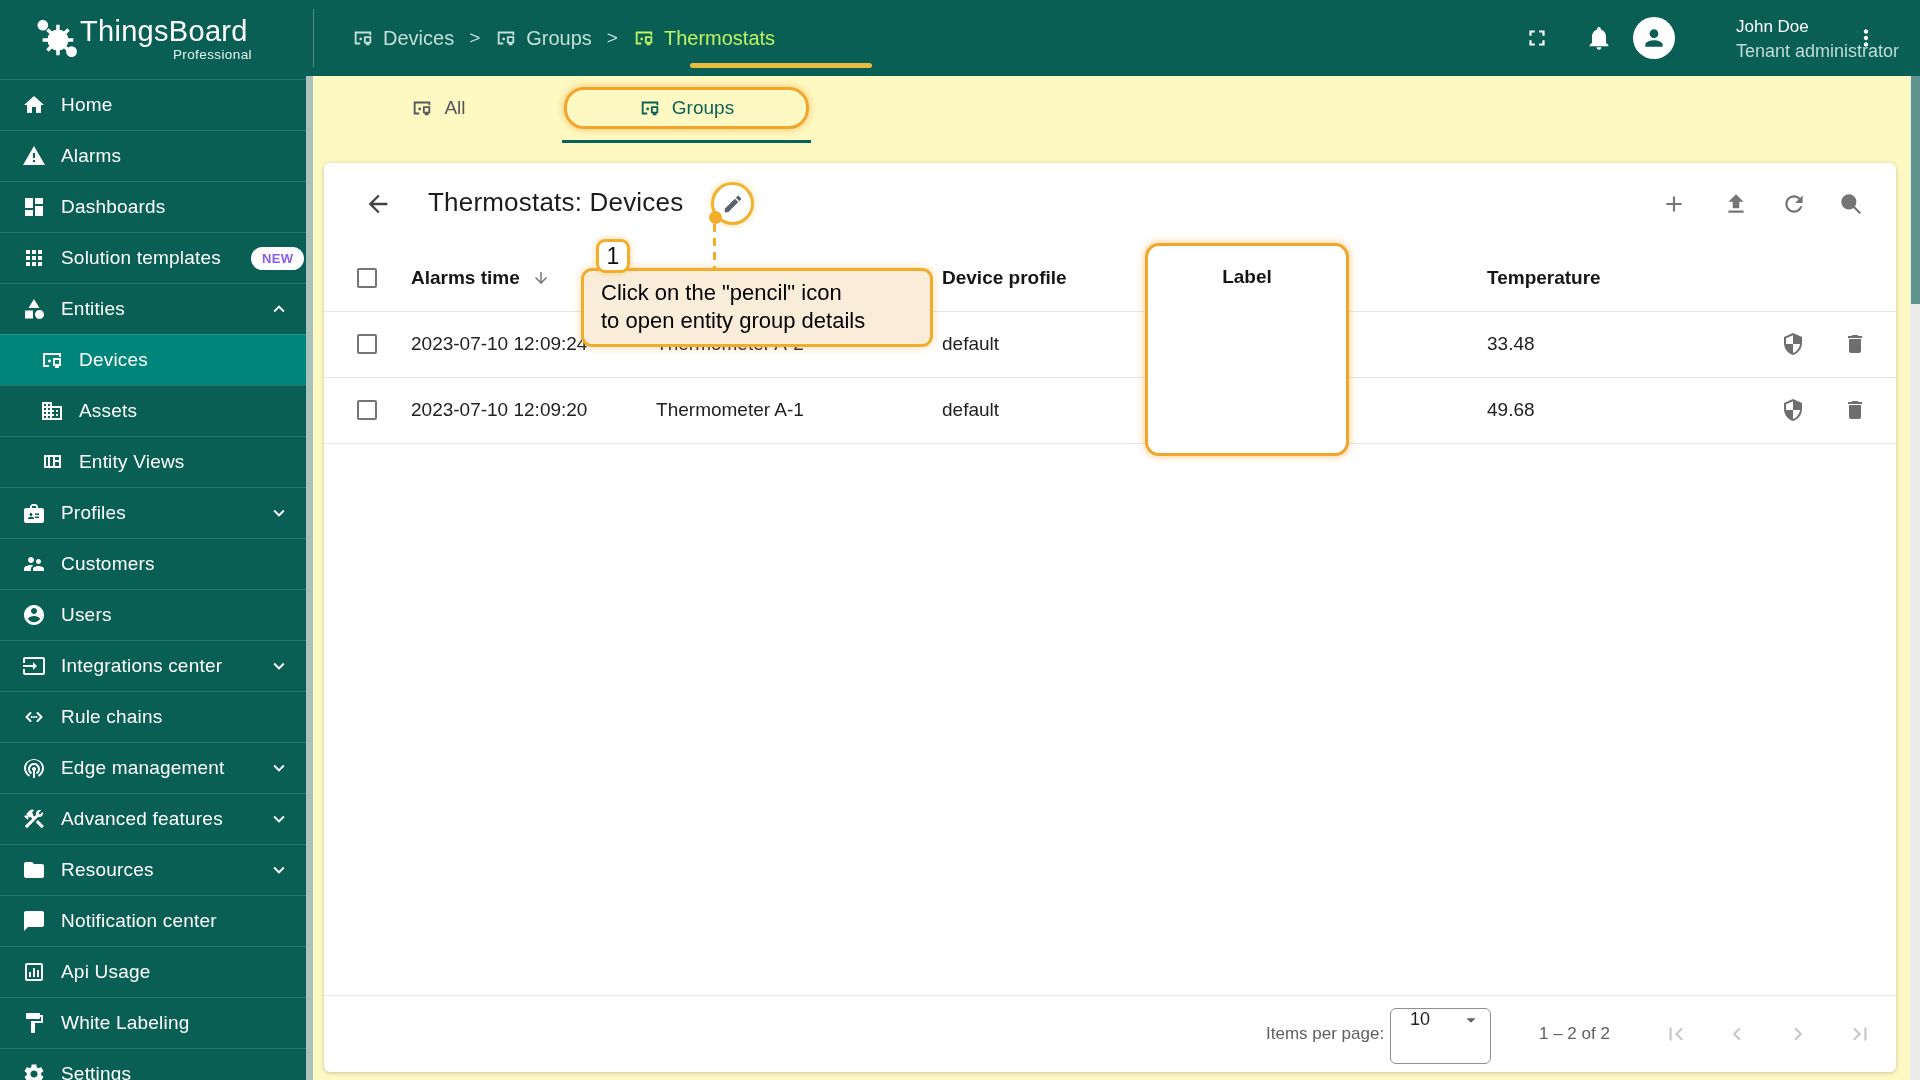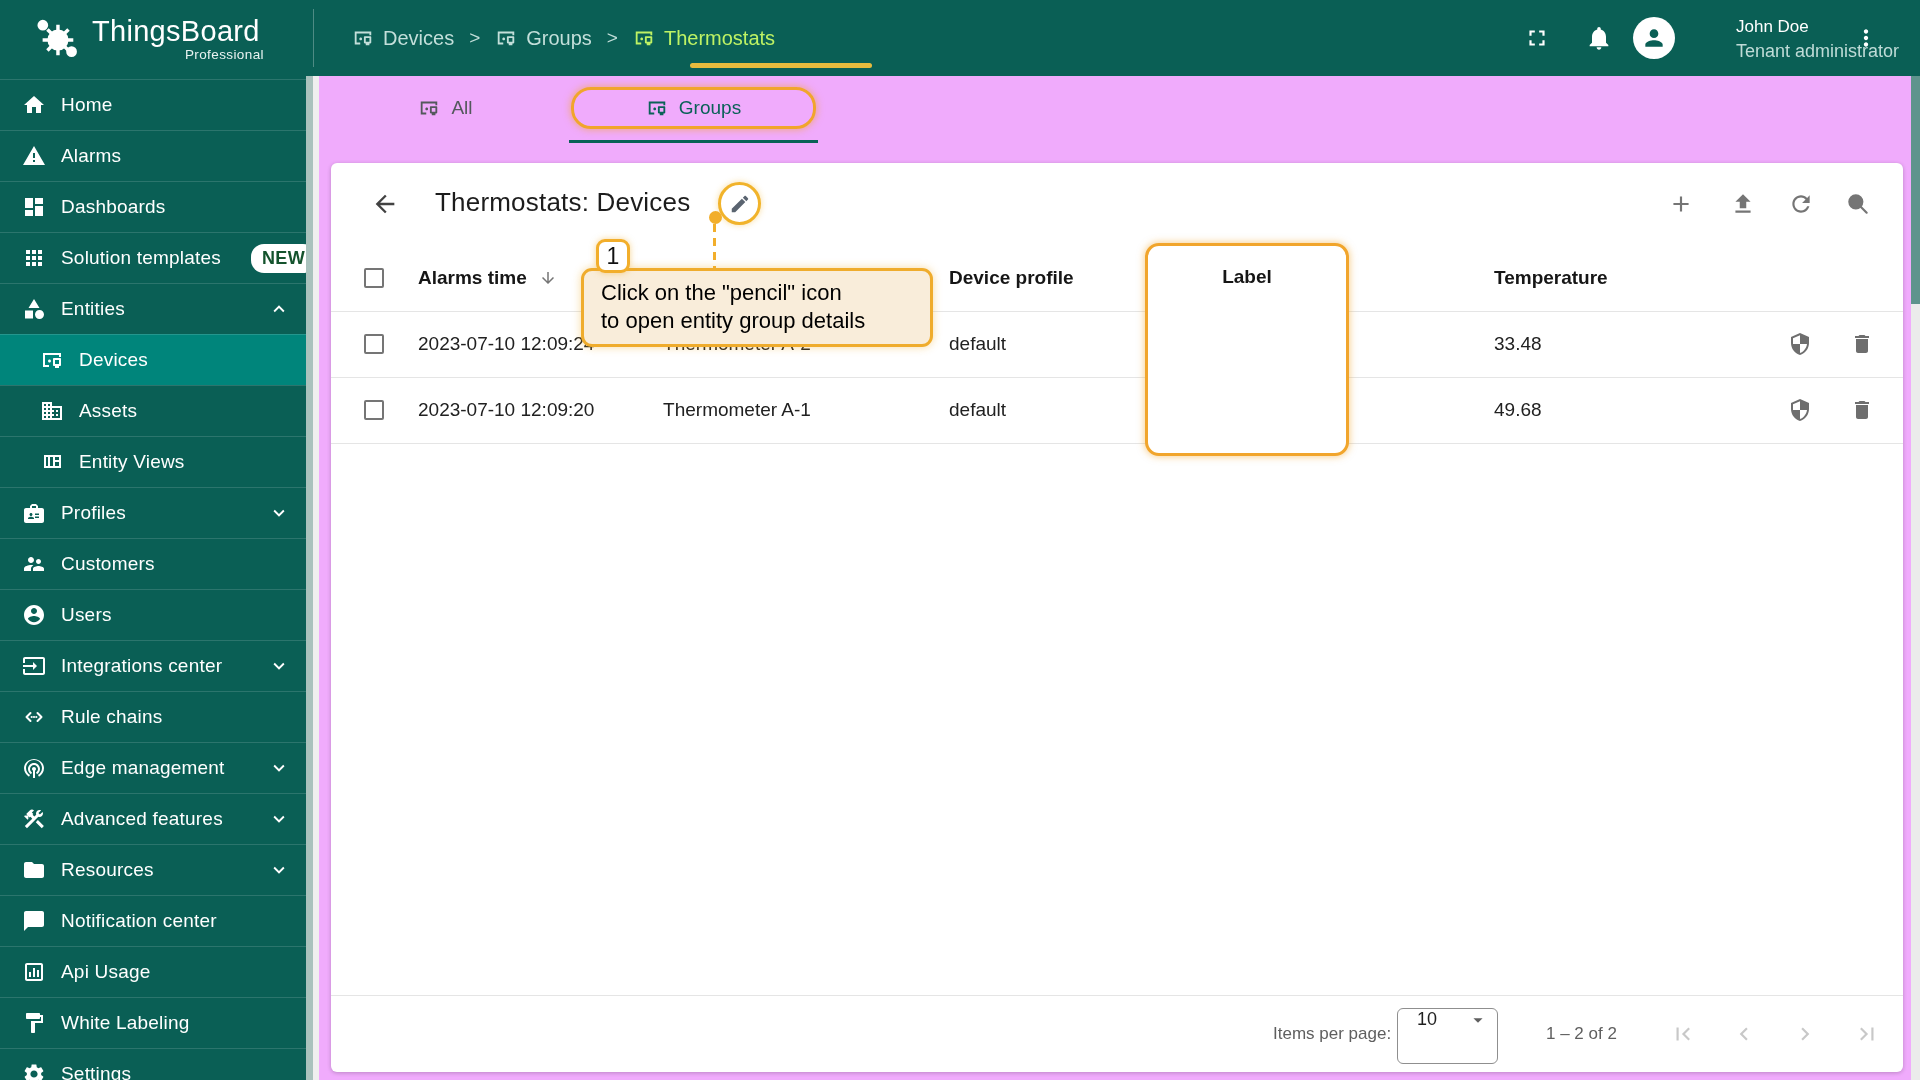--- a/index.html
+++ b/index.html
@@ -8,21 +8,21 @@
   .screen { position:relative; width:1920px; height:1080px; }
 
   
   .mi { display:inline-flex; align-items:center; justify-content:center; flex:none; }
   .mi svg { width:100%; height:100%; fill:currentColor; }
   .s18{width:18px;height:18px}.s22{width:22px;height:22px}.s24{width:24px;height:24px}
   .s26{width:26px;height:26px}.s28{width:28px;height:28px}.s46{width:46px;height:46px}
 
   
   .header { position:absolute; left:0; top:0; width:1920px; height:76px; background:#0A5F55; color:#fff; z-index:20; }
-  .logo { position:absolute; left:34px; top:15px; display:flex; gap:12px; align-items:center; }
+  .logo { position:absolute; left:34px; top:15px; display:flex; align-items:center; }
   .brand-col { width:172px; }
   .brand-name { font-size:29px; font-weight:500; letter-spacing:.3px; line-height:32px; }
   .brand-edition { font-size:13.5px; text-align:right; color:#E8F3F1; letter-spacing:.4px; }
   .hdr-divider { position:absolute; left:313px; top:9px; width:1px; height:58px; background:rgba(255,255,255,.28); }
   .breadcrumb { position:absolute; left:352px; top:0; height:76px; display:flex; align-items:center; gap:15px; }
   .bc-item { display:flex; align-items:center; gap:9px; font-size:20px; color:#C3DFDA; cursor:pointer; }
   .bc-item.active { color:#bef264; font-weight:500; }
   .bc-sep { font-size:19px; color:#C3DFDA; }
   .bc-underline { position:absolute; left:690px; top:63px; width:182px; height:5px; border-radius:3px; background:#E7BB3E; }
   .hdr-btn { position:absolute; color:#fff; cursor:pointer; }
@@ -33,25 +33,25 @@
   .user-role { font-size:18px; color:#BFDBD7; margin-top:4px; }
 
   
   .sidebar { position:absolute; left:0; top:76px; width:306px; height:1004px; background:#0A5F55; padding-top:3px; overflow:hidden; z-index:10; }
   .sb-row { display:flex; align-items:center; height:51px; padding:0 16px 0 22px; gap:15px;
     color:#fff; border-top:1px solid rgba(255,255,255,.14); cursor:pointer; }
   .sb-row.child { padding-left:40px; }
   .sb-row.selected { background:#00857B; }
   .sb-label { font-size:19px; font-weight:400; letter-spacing:.2px; white-space:nowrap; }
   .sb-spacer { flex:1; }
-  .sb-badge { background:#fff; color:#14532d; font-size:18px; font-weight:700; padding:4px 11px; border-radius:13px; letter-spacing:.4px; }
+  .sb-badge { background:#fff; color:#8b5cf6; font-size:13px; font-weight:700; padding:4px 11px; border-radius:13px; letter-spacing:.4px; }
   .sb-scrollbar { position:absolute; left:306px; top:76px; width:7px; height:1004px; background:#A9C2BD; z-index:11; cursor:pointer; }
 
   
-  .main { position:absolute; left:319px; top:76px; width:1598px; height:1004px; background:#f0abfc; }
+  .main { position:absolute; left:312px; top:76px; width:1598px; height:1004px; background:#fef9c3; }
   .tab { position:absolute; top:0; height:64px; display:flex; align-items:center; justify-content:center;
     gap:11px; font-size:19px; font-weight:500; cursor:pointer; }
   .tab-all { left:3px; width:247px; color:#53585C; }
   .tab-groups { left:250px; width:249px; color:#0A6157; }
   .tab-underline { position:absolute; left:250px; top:64px; width:249px; height:3px; background:#0A6157; }
   .tab-highlight { position:absolute; left:252px; top:11px; width:245px; height:42px; border:3px solid #F1A52C;
     border-radius:20px; box-shadow:0 0 7px 1px rgba(241,165,44,.55); pointer-events:none; }
 
   .card { position:absolute; left:12px; top:87px; width:1572px; height:909px; background:#fff; border-radius:6px;
     box-shadow:0 1px 4px rgba(0,0,0,.22); }

